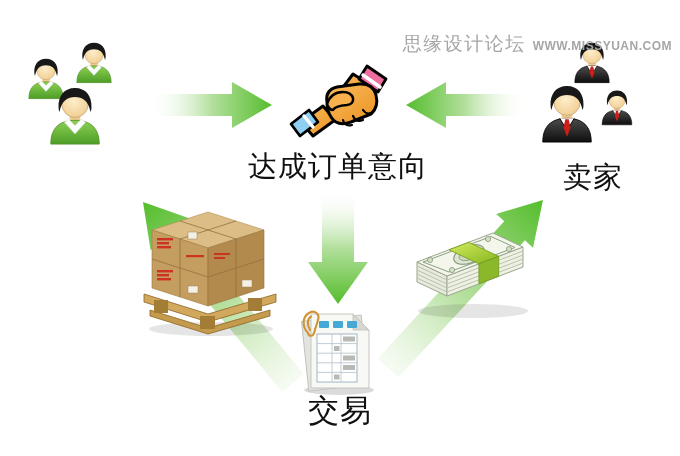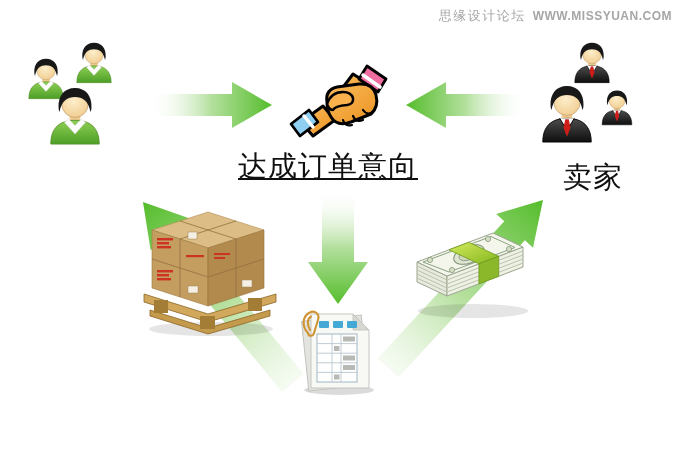--- a/index.html
+++ b/index.html
@@ -7,28 +7,28 @@
     width:680px;height:456px;background:#ffffff;position:relative;overflow:hidden;
     font-family:"Liberation Sans","DejaVu Sans",sans-serif;
   }
   .stage{position:absolute;left:0;top:0;width:680px;height:456px;}
   .node-label{
     position:absolute;text-align:center;color:#101010;
     font-size:29px;letter-spacing:1px;font-weight:400;line-height:1.15;
     white-space:nowrap;
   }
   .lbl-buyer{left:14px;top:150px;width:110px;}
-  .lbl-agreement{left:220px;top:150px;width:216px;text-decoration:underline;}
+  .lbl-agreement{left:230px;top:150px;width:216px;}
   .lbl-seller{left:538px;top:161px;width:110px;}
   .lbl-deal{left:285px;top:393px;width:110px;font-size:31px;}
   .watermark{
     position:absolute;top:7px;right:8px;color:#a6a6a6;
     display:flex;align-items:baseline;gap:7px;
   }
-  .watermark .wm-name{font-size:13px;letter-spacing:1.5px;}
+  .watermark .wm-name{font-size:19px;letter-spacing:1.5px;margin-top:24px;}
   .watermark .wm-url{font-size:12px;font-weight:bold;letter-spacing:.5px;text-transform:uppercase;}
   svg{display:block;}
 </style>
 </head>
 <body>
 
 <div class="stage">
 
   <svg width="680" height="456" viewBox="0 0 680 456">
     <defs>
@@ -205,19 +205,20 @@
         <rect x="44" y="49.5" width="12" height="5"></rect>
         <rect x="44" y="59" width="12" height="5"></rect>
         <rect x="35" y="68.5" width="5.5" height="5"></rect>
       </g>
       <path d="M9,27 C3,21 3,11 10,7 C16,3.5 21,8 19,14 L15,27 C13.8,31 9.5,30.5 9,27 M11,24 C8,19 8,13 12,10.5" fill="none" stroke="#cf9434" stroke-width="2.1" stroke-linecap="round"></path>
     </g>
   </svg>
 
   <div class="node-label lbl-agreement">达成订单意向</div>
   <div class="node-label lbl-seller">卖家</div>
+  <div class="node-label lbl-deal">交易</div>
 
   <div class="watermark">
     <span class="wm-name">思缘设计论坛</span>
     <span class="wm-url">www.missyuan.com</span>
   </div>
 
 </div>
 
 </body></html>

